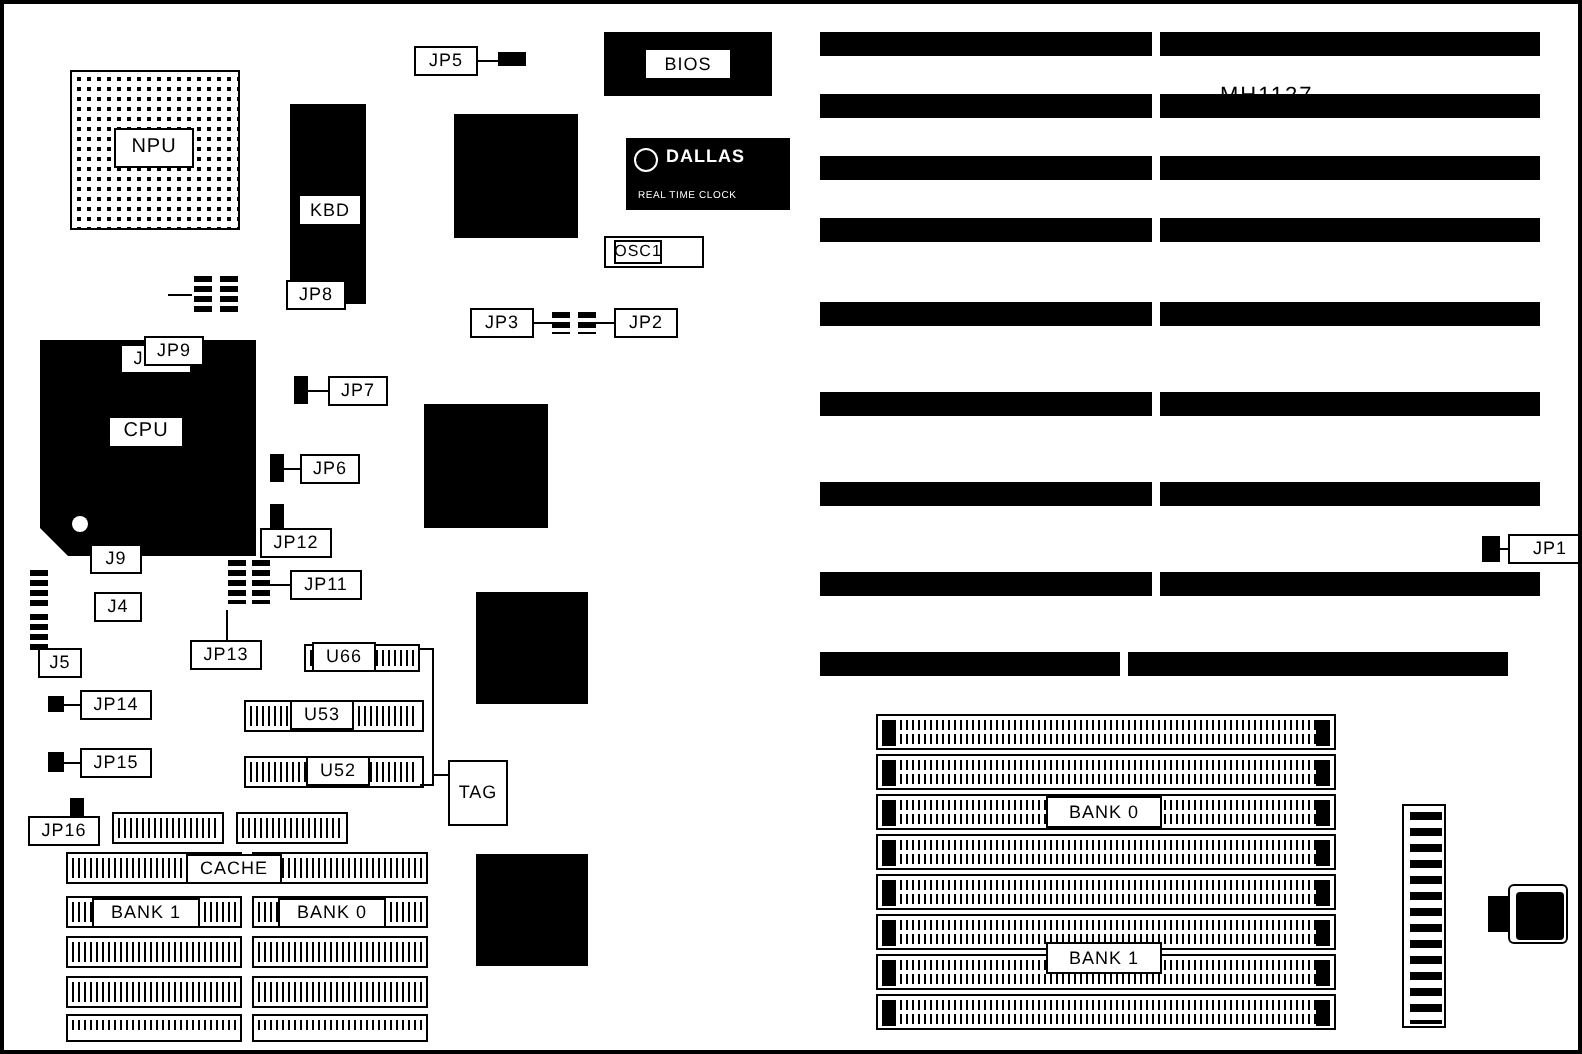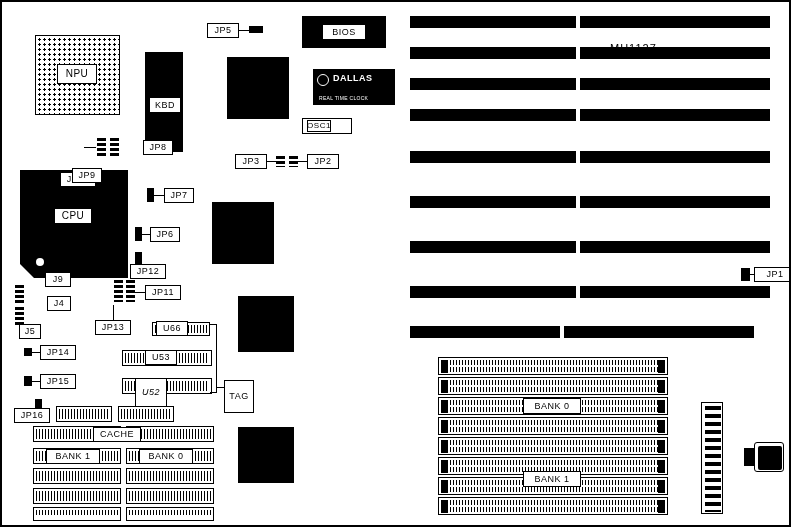--- a/index.html
+++ b/index.html
@@ -191,21 +191,21 @@
   <div class="abs outline" style="left:120px;top:348px;width:90px;height:16px;">
     <div class="teeth"></div>
       <div class="teeth2"></div>
   </div>
   <div class="abs lbl" style="left:143px;top:348px;width:32px;height:15px;">U53</div>
 
   <div class="abs outline" style="left:120px;top:376px;width:90px;height:16px;">
     <div class="teeth"></div>
       <div class="teeth2"></div>
   </div>
-  <div class="abs lbl" style="left:133px;top:376px;width:32px;height:29px;font-style:italic;">U52</div>
+  <div class="abs lbl" style="left:151px;top:376px;width:32px;height:15px;">U52</div>
 
   <div class="abs ln" style="left:214px;top:322px;width:1px;height:68px;"></div>
   <div class="abs ln" style="left:208px;top:322px;width:7px;height:1px;"></div>
   <div class="abs ln" style="left:208px;top:390px;width:7px;height:1px;"></div>
   <div class="abs ln" style="left:215px;top:385px;width:9px;height:1px;"></div>
   <div class="abs lbl" style="left:222px;top:378px;width:30px;height:33px;">TAG</div>
 
   <div class="abs lbl" style="left:91px;top:425px;width:48px;height:15px;z-index:5;">CACHE</div>
 
   <div class="abs outline" style="left:54px;top:404px;width:56px;height:16px;">

